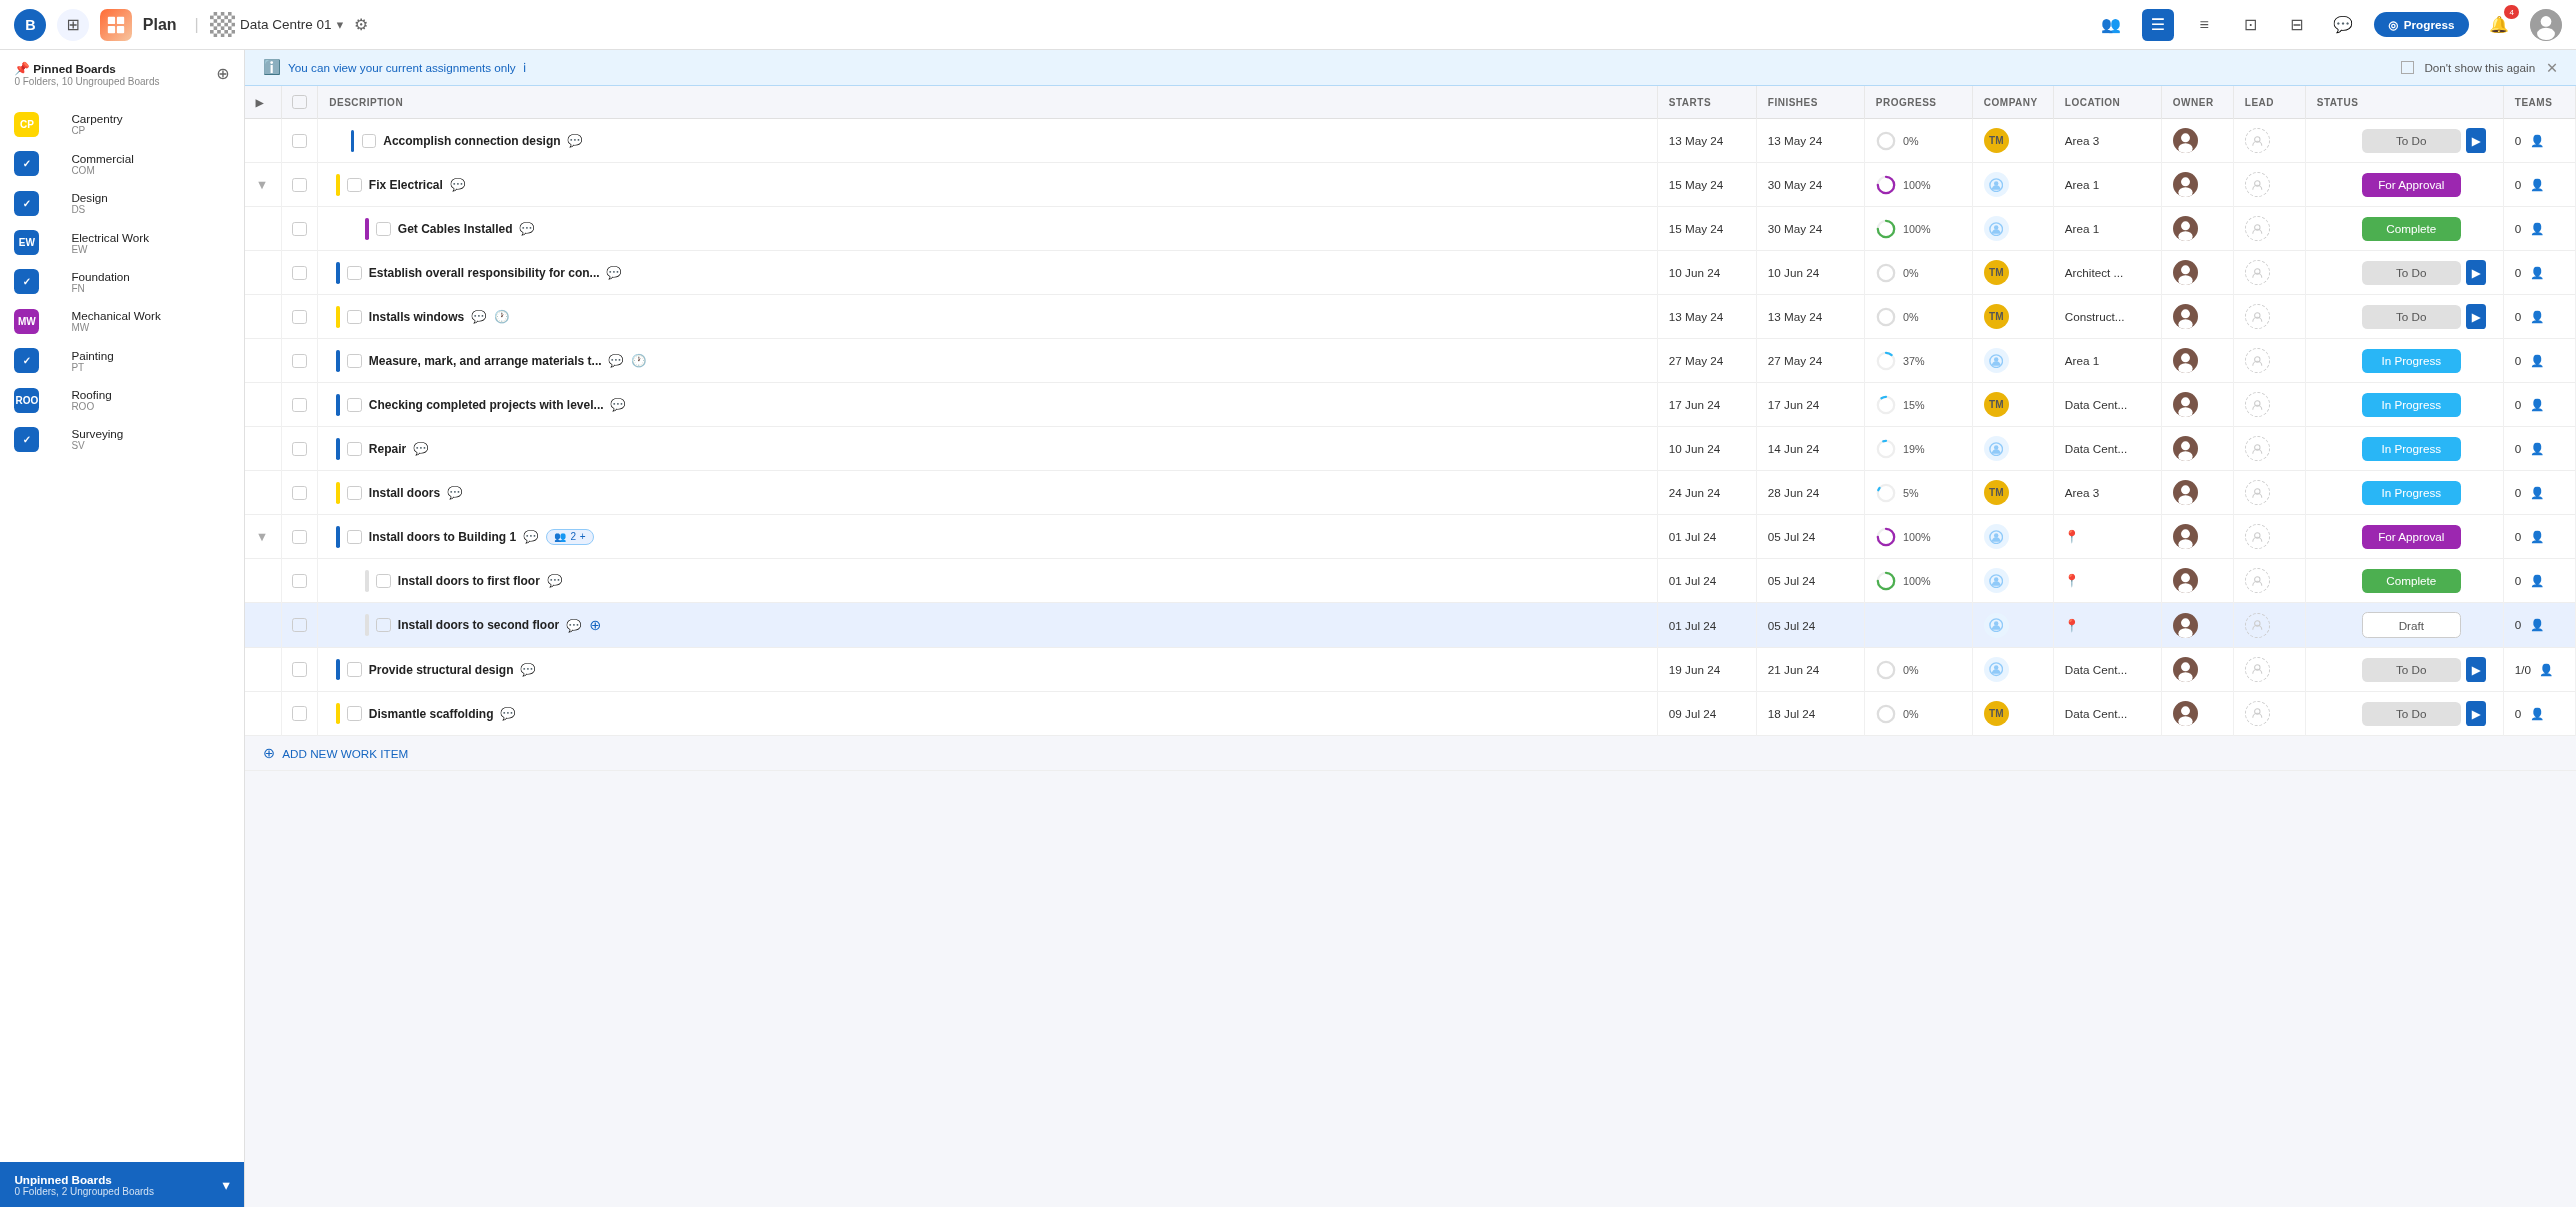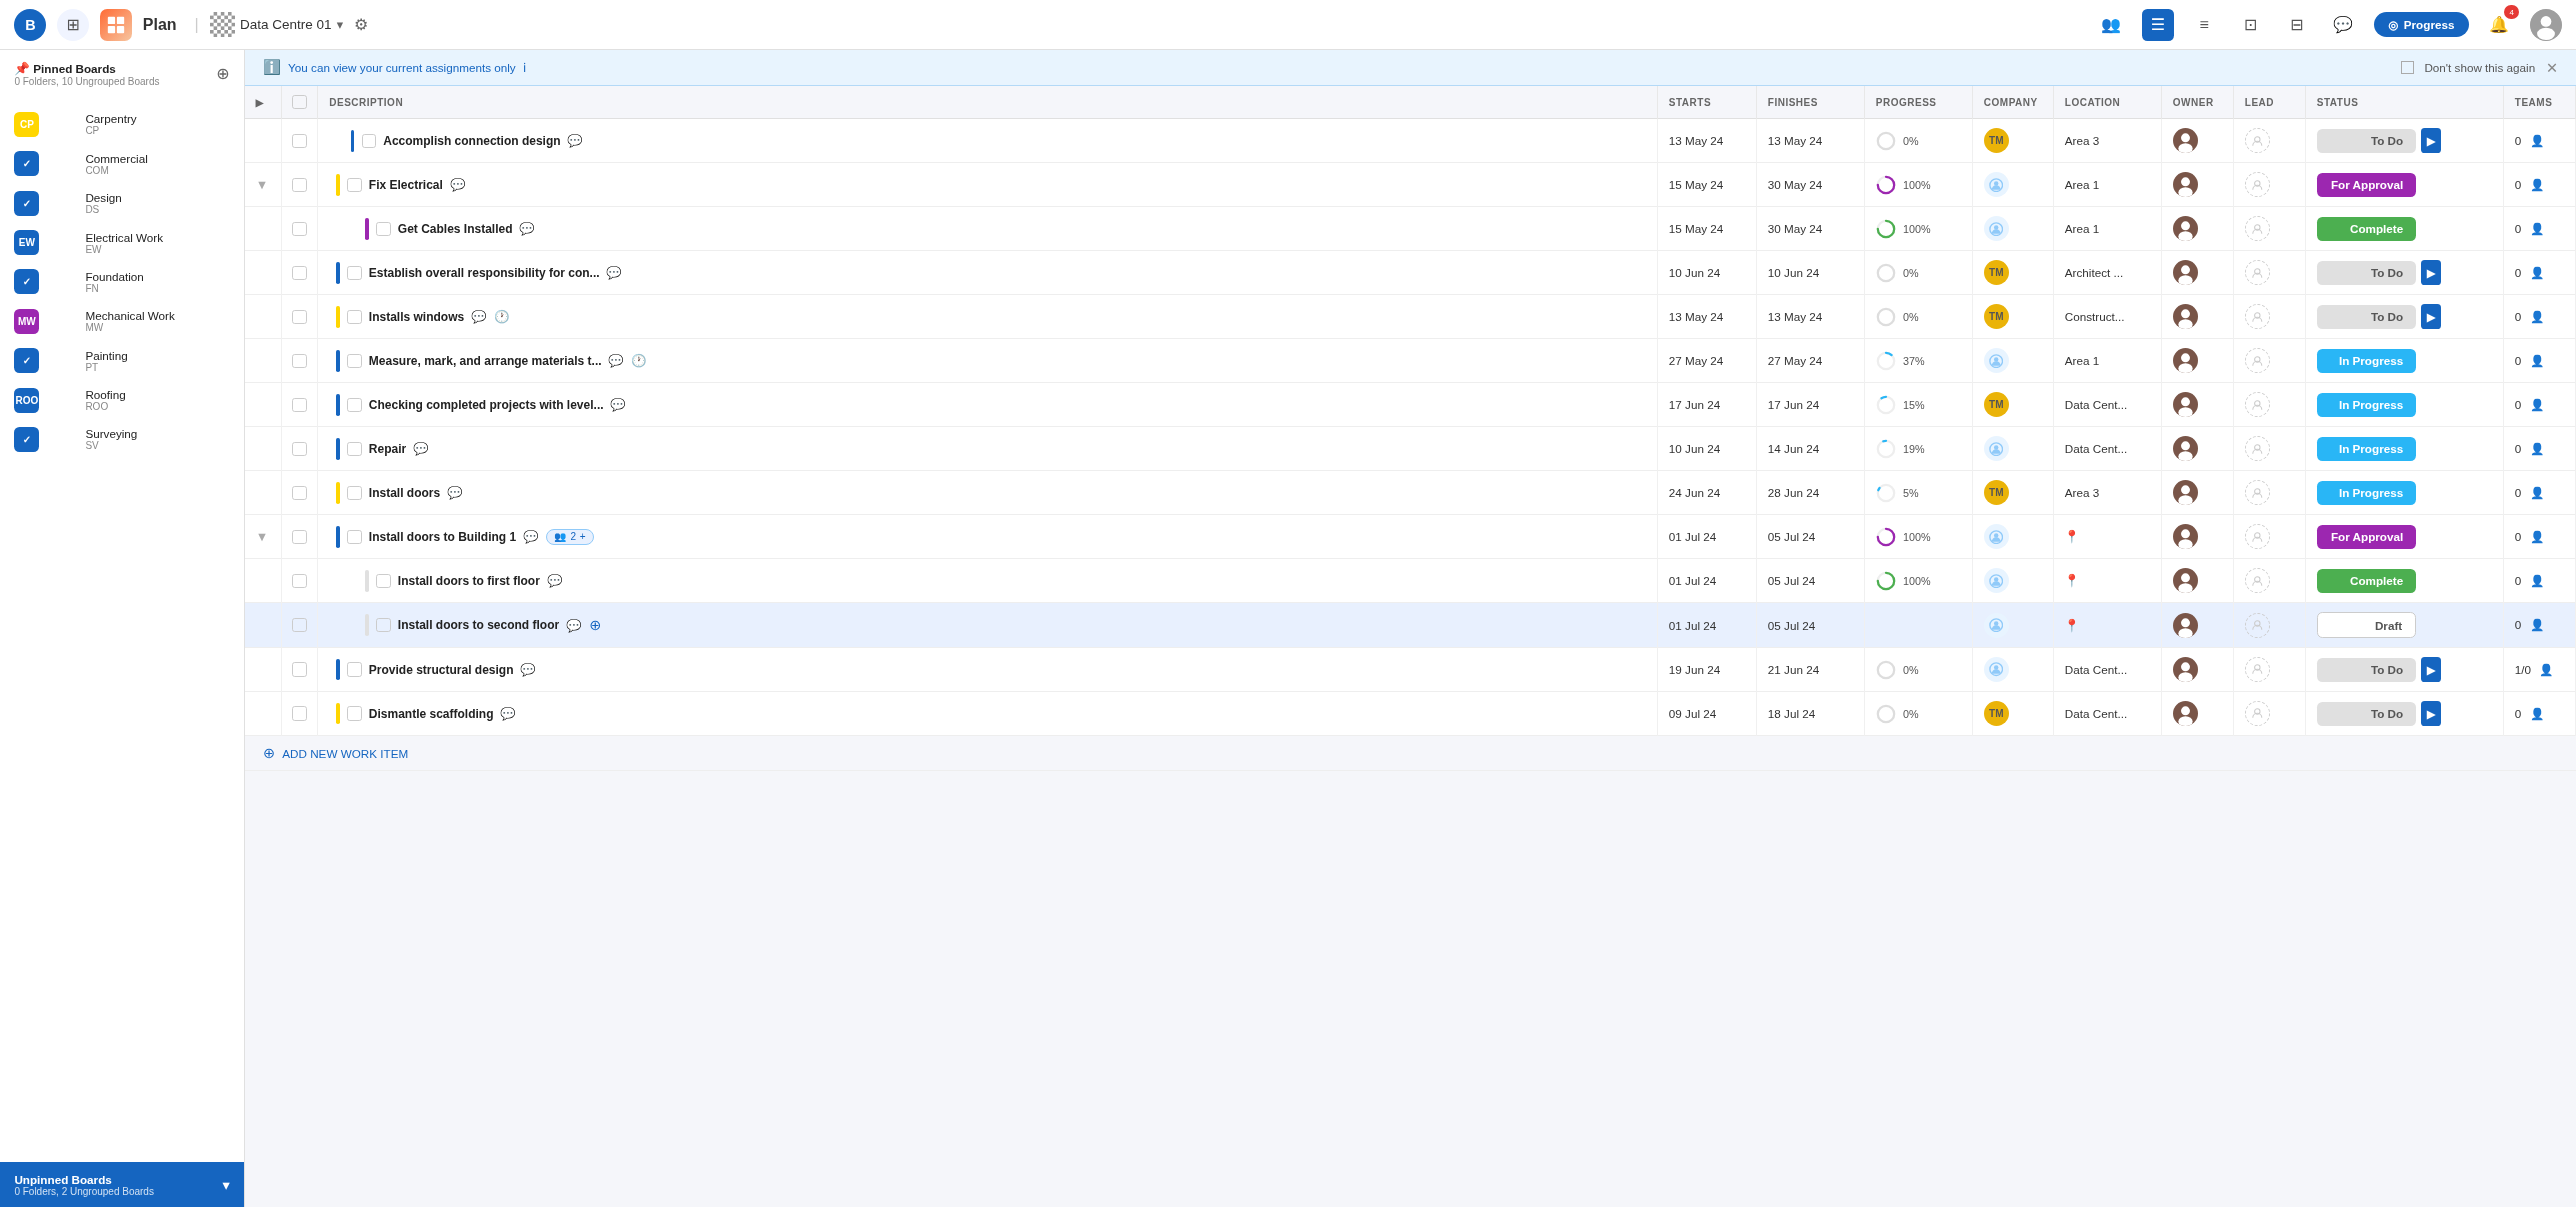--- a/index.html
+++ b/index.html
@@ -35,21 +35,21 @@
     
     .layout { display: flex; margin-top: 50px; height: calc(1208px - 50px); }
 
     
     .sidebar { width: 245px; background: #fff; border-right: 0.9px solid #e0e0e0; display: flex; flex-direction: column; overflow-y: auto; flex-shrink: 0; }
     .sidebar-section { padding: 10.8px 14.4px; }
     .sidebar-header { display: flex; align-items: center; justify-content: space-between; margin-bottom: 7.2px; }
     .sidebar-header-title { font-size: 11.7px; font-weight: 700; color: #222; }
     .sidebar-header-sub { font-size: 10px; color: #888; }
     .sidebar-add { color: #666; font-size: 16px; cursor: pointer; }
-    .sidebar-item { display: flex; align-items: center; gap: 21px; padding: 7.2px 14.4px; cursor: pointer; }
+    .sidebar-item { display: flex; align-items: center; gap: 7px; padding: 7.2px 14.4px; cursor: pointer; }
     .sidebar-item-dot { width: 25px; height: 25px; border-radius: 5.4px; display: flex; align-items: center; justify-content: center; color: #fff; font-size: 10px; font-weight: 700; flex-shrink: 0; }
     .sidebar-item-info { flex: 1; margin-left: 25px; }
     .sidebar-item-name { font-size: 11.7px; font-weight: 500; color: #222; }
     .sidebar-item-code { font-size: 10px; color: #888; }
     .sidebar-pin { font-size: 12.6px; color: #555; }
 
     .sidebar-bottom { margin-top: auto; background: #1565c0; color: #fff; padding: 10.8px 14.4px; display: flex; align-items: center; justify-content: space-between; cursor: pointer; }
     .sidebar-bottom-title { font-size: 11.7px; font-weight: 700; }
     .sidebar-bottom-sub { font-size: 10px; opacity: 0.8; }
     .sidebar-bottom-chevron { font-size: 14.4px; }
@@ -94,22 +94,22 @@
     
     .progress-wrap { display: flex; align-items: center; gap: 7.2px; }
     .progress-circle { width: 20px; height: 20px; flex-shrink: 0; }
     .progress-text { font-size: 10.8px; color: #555; }
 
     
     .company-icon { width: 25px; height: 25px; border-radius: 50%; background: #eab308; display: flex; align-items: center; justify-content: center; font-size: 10px; color: #555; font-weight: 600; }
 
     
     .status-badge {
-      display: inline-block; padding: 5.4px 12.6px; border-radius: 5.4px; font-size: 11.7px; font-weight: 700;
-      text-align: right; min-width: 99px;
+      display: inline-block; padding: 5.4px 12.6px; border-radius: 5.4px; font-size: 11.7px; font-weight: 400;
+      text-align: center; min-width: 99px; margin-left: 45px;
     }
     .status-todo { background: #e0e0e0; color: #555; }
     .status-inprogress { background: #29b6f6; color: #fff; }
     .status-complete { background: #4caf50; color: #fff; }
     .status-forapproval { background: #9c27b0; color: #fff; }
     .status-draft { background: #fff; color: #555; border: 0.9px solid #ccc; }
 
     .status-cell { display: flex; align-items: center; gap: 5.4px; }
     .status-arrow { background: #1565c0; color: #fff; border-radius: 3.6px; width: 20px; height: 25px; display: flex; align-items: center; justify-content: center; font-size: 11.7px; cursor: pointer; }
 

